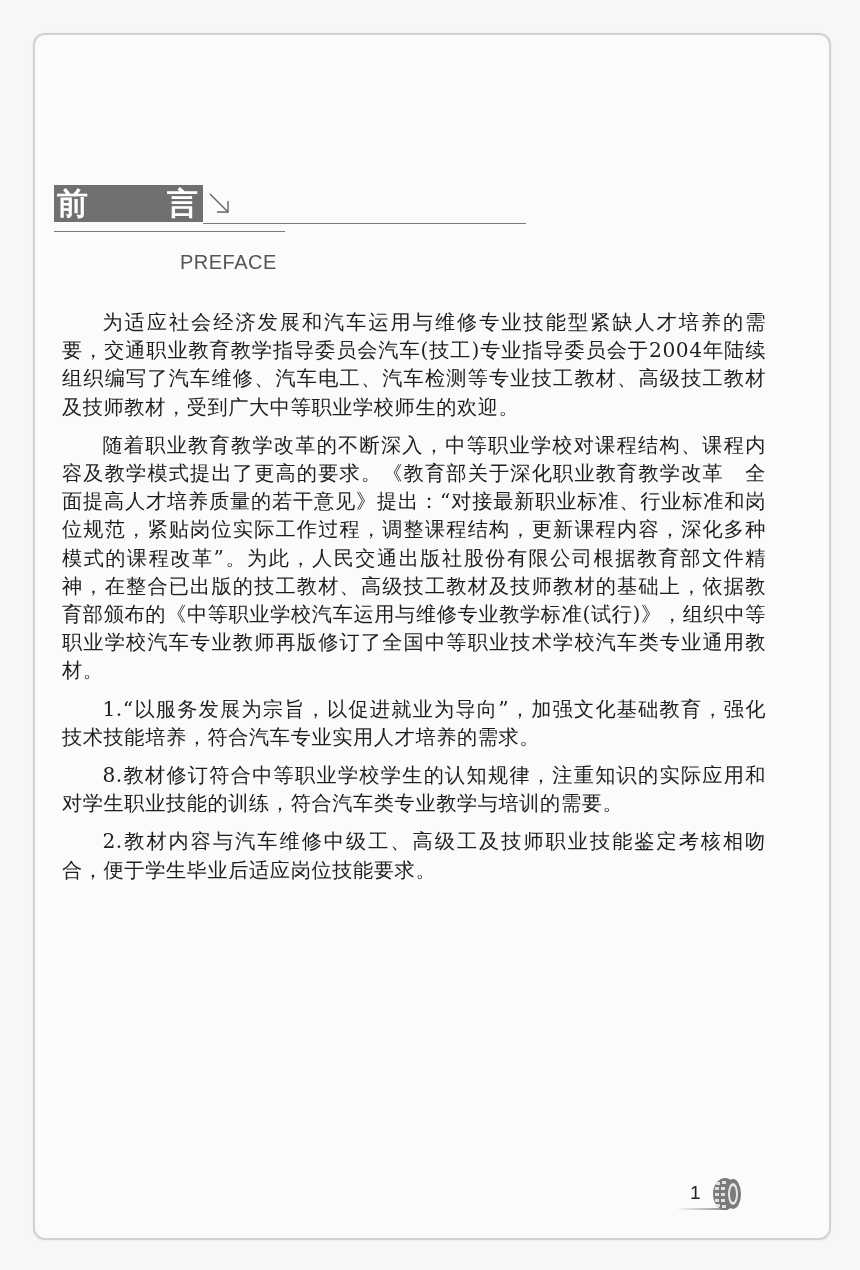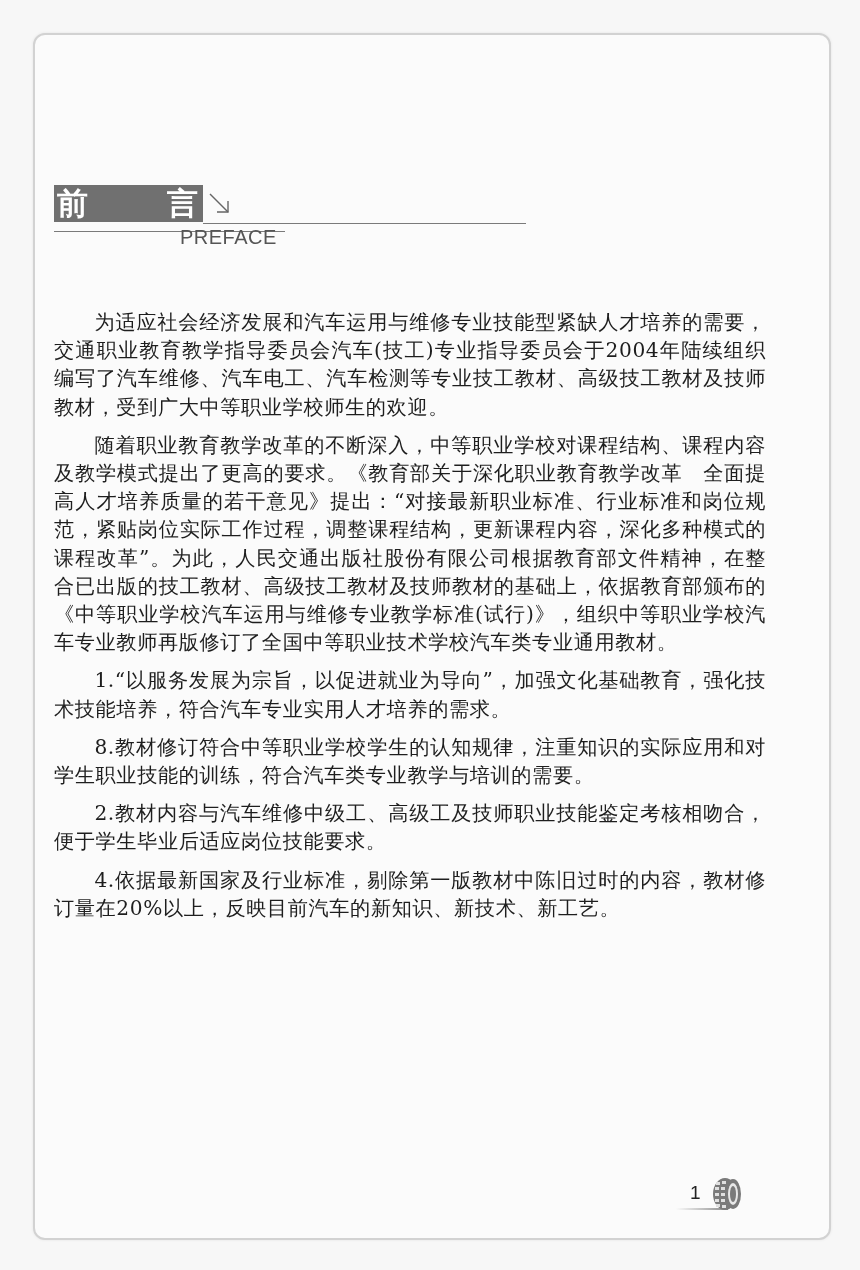--- a/index.html
+++ b/index.html
@@ -16,29 +16,29 @@
     position:absolute; left:54px; top:185px; width:149px; height:37px;
     background:#707070; color:#fff;
     font-family: "DejaVu Sans", sans-serif; font-weight:bold; font-size:31px;
   }
   .heading-box .c1 { position:absolute; left:3px; top:0px; line-height:37px; }
   .heading-box .c2 { position:absolute; left:113px; top:0px; line-height:37px; }
   .arrow { position:absolute; left:208px; top:192px; width:24px; height:24px; }
   .rule1 { position:absolute; left:203px; top:223px; width:323px; height:1px; background:#7a7a7a; }
   .rule2 { position:absolute; left:54px; top:231px; width:231px; height:1px; background:#7a7a7a; }
   .preface {
-    position:absolute; left:180px; top:226px; font-family:"Liberation Sans", sans-serif;
+    position:absolute; left:180px; top:251px; font-family:"Liberation Sans", sans-serif;
     font-size:20px; color:#555; letter-spacing:0.5px;
   }
   .body-text {
     position:absolute; left:54px; top:308px; width:712px;
     font-size:20.2px; line-height:28.2px; color:#1e1e1e; letter-spacing:0.6px;
     text-align:justify;
   }
-  .para { margin:0 0 10px 0; text-indent:2em; }
+  .para { margin:0 0 10px 8px; text-indent:2em; }
   .page-num {
     position:absolute; left:690px; top:1182px; font-family:"Liberation Sans", sans-serif;
     font-size:19px; color:#222;
   }
   .footer-line { position:absolute; left:676px; top:1208px; width:52px; height:2px;
     background:linear-gradient(to right, rgba(120,120,120,0), #8a8a8a); }
   .tire { position:absolute; left:711px; top:1176px; width:32px; height:36px; }
 </style>
 </head>
 <body>
@@ -56,21 +56,20 @@
 <div class="rule1"></div>
 <div class="rule2"></div>
 <div class="preface">PREFACE</div>
 
 <div class="body-text">
   <p class="para">为适应社会经济发展和汽车运用与维修专业技能型紧缺人才培养的需要，交通职业教育教学指导委员会汽车(技工)专业指导委员会于2004年陆续组织编写了汽车维修、汽车电工、汽车检测等专业技工教材、高级技工教材及技师教材，受到广大中等职业学校师生的欢迎。</p>
   <p class="para">随着职业教育教学改革的不断深入，中等职业学校对课程结构、课程内容及教学模式提出了更高的要求。《教育部关于深化职业教育教学改革　全面提高人才培养质量的若干意见》提出：“对接最新职业标准、行业标准和岗位规范，紧贴岗位实际工作过程，调整课程结构，更新课程内容，深化多种模式的课程改革”。为此，人民交通出版社股份有限公司根据教育部文件精神，在整合已出版的技工教材、高级技工教材及技师教材的基础上，依据教育部颁布的《中等职业学校汽车运用与维修专业教学标准(试行)》，组织中等职业学校汽车专业教师再版修订了全国中等职业技术学校汽车类专业通用教材。</p>
   <p class="para">1.“以服务发展为宗旨，以促进就业为导向”，加强文化基础教育，强化技术技能培养，符合汽车专业实用人才培养的需求。</p>
   <p class="para">8.教材修订符合中等职业学校学生的认知规律，注重知识的实际应用和对学生职业技能的训练，符合汽车类专业教学与培训的需要。</p>
   <p class="para">2.教材内容与汽车维修中级工、高级工及技师职业技能鉴定考核相吻合，便于学生毕业后适应岗位技能要求。</p>
-  <p class="para">4.依据最新国家及行业标准，剔除第一版教材中陈旧过时的内容，教材修订量在20%以上，反映目前汽车的新知识、新技术、新工艺。</p>
 </div>
 
 <div class="footer-line"></div>
 <div class="page-num">1</div>
 <svg class="tire" viewBox="0 0 32 36">
   <ellipse cx="14" cy="18" rx="12" ry="16" fill="#7a7a7a"></ellipse>
   <ellipse cx="22" cy="18" rx="8" ry="15" fill="#7a7a7a"></ellipse>
   <ellipse cx="22" cy="18" rx="5" ry="11" fill="#e8e8e8"></ellipse>
   <ellipse cx="22" cy="18" rx="3" ry="8" fill="#7a7a7a"></ellipse>
   <g fill="#e0e0e0">

